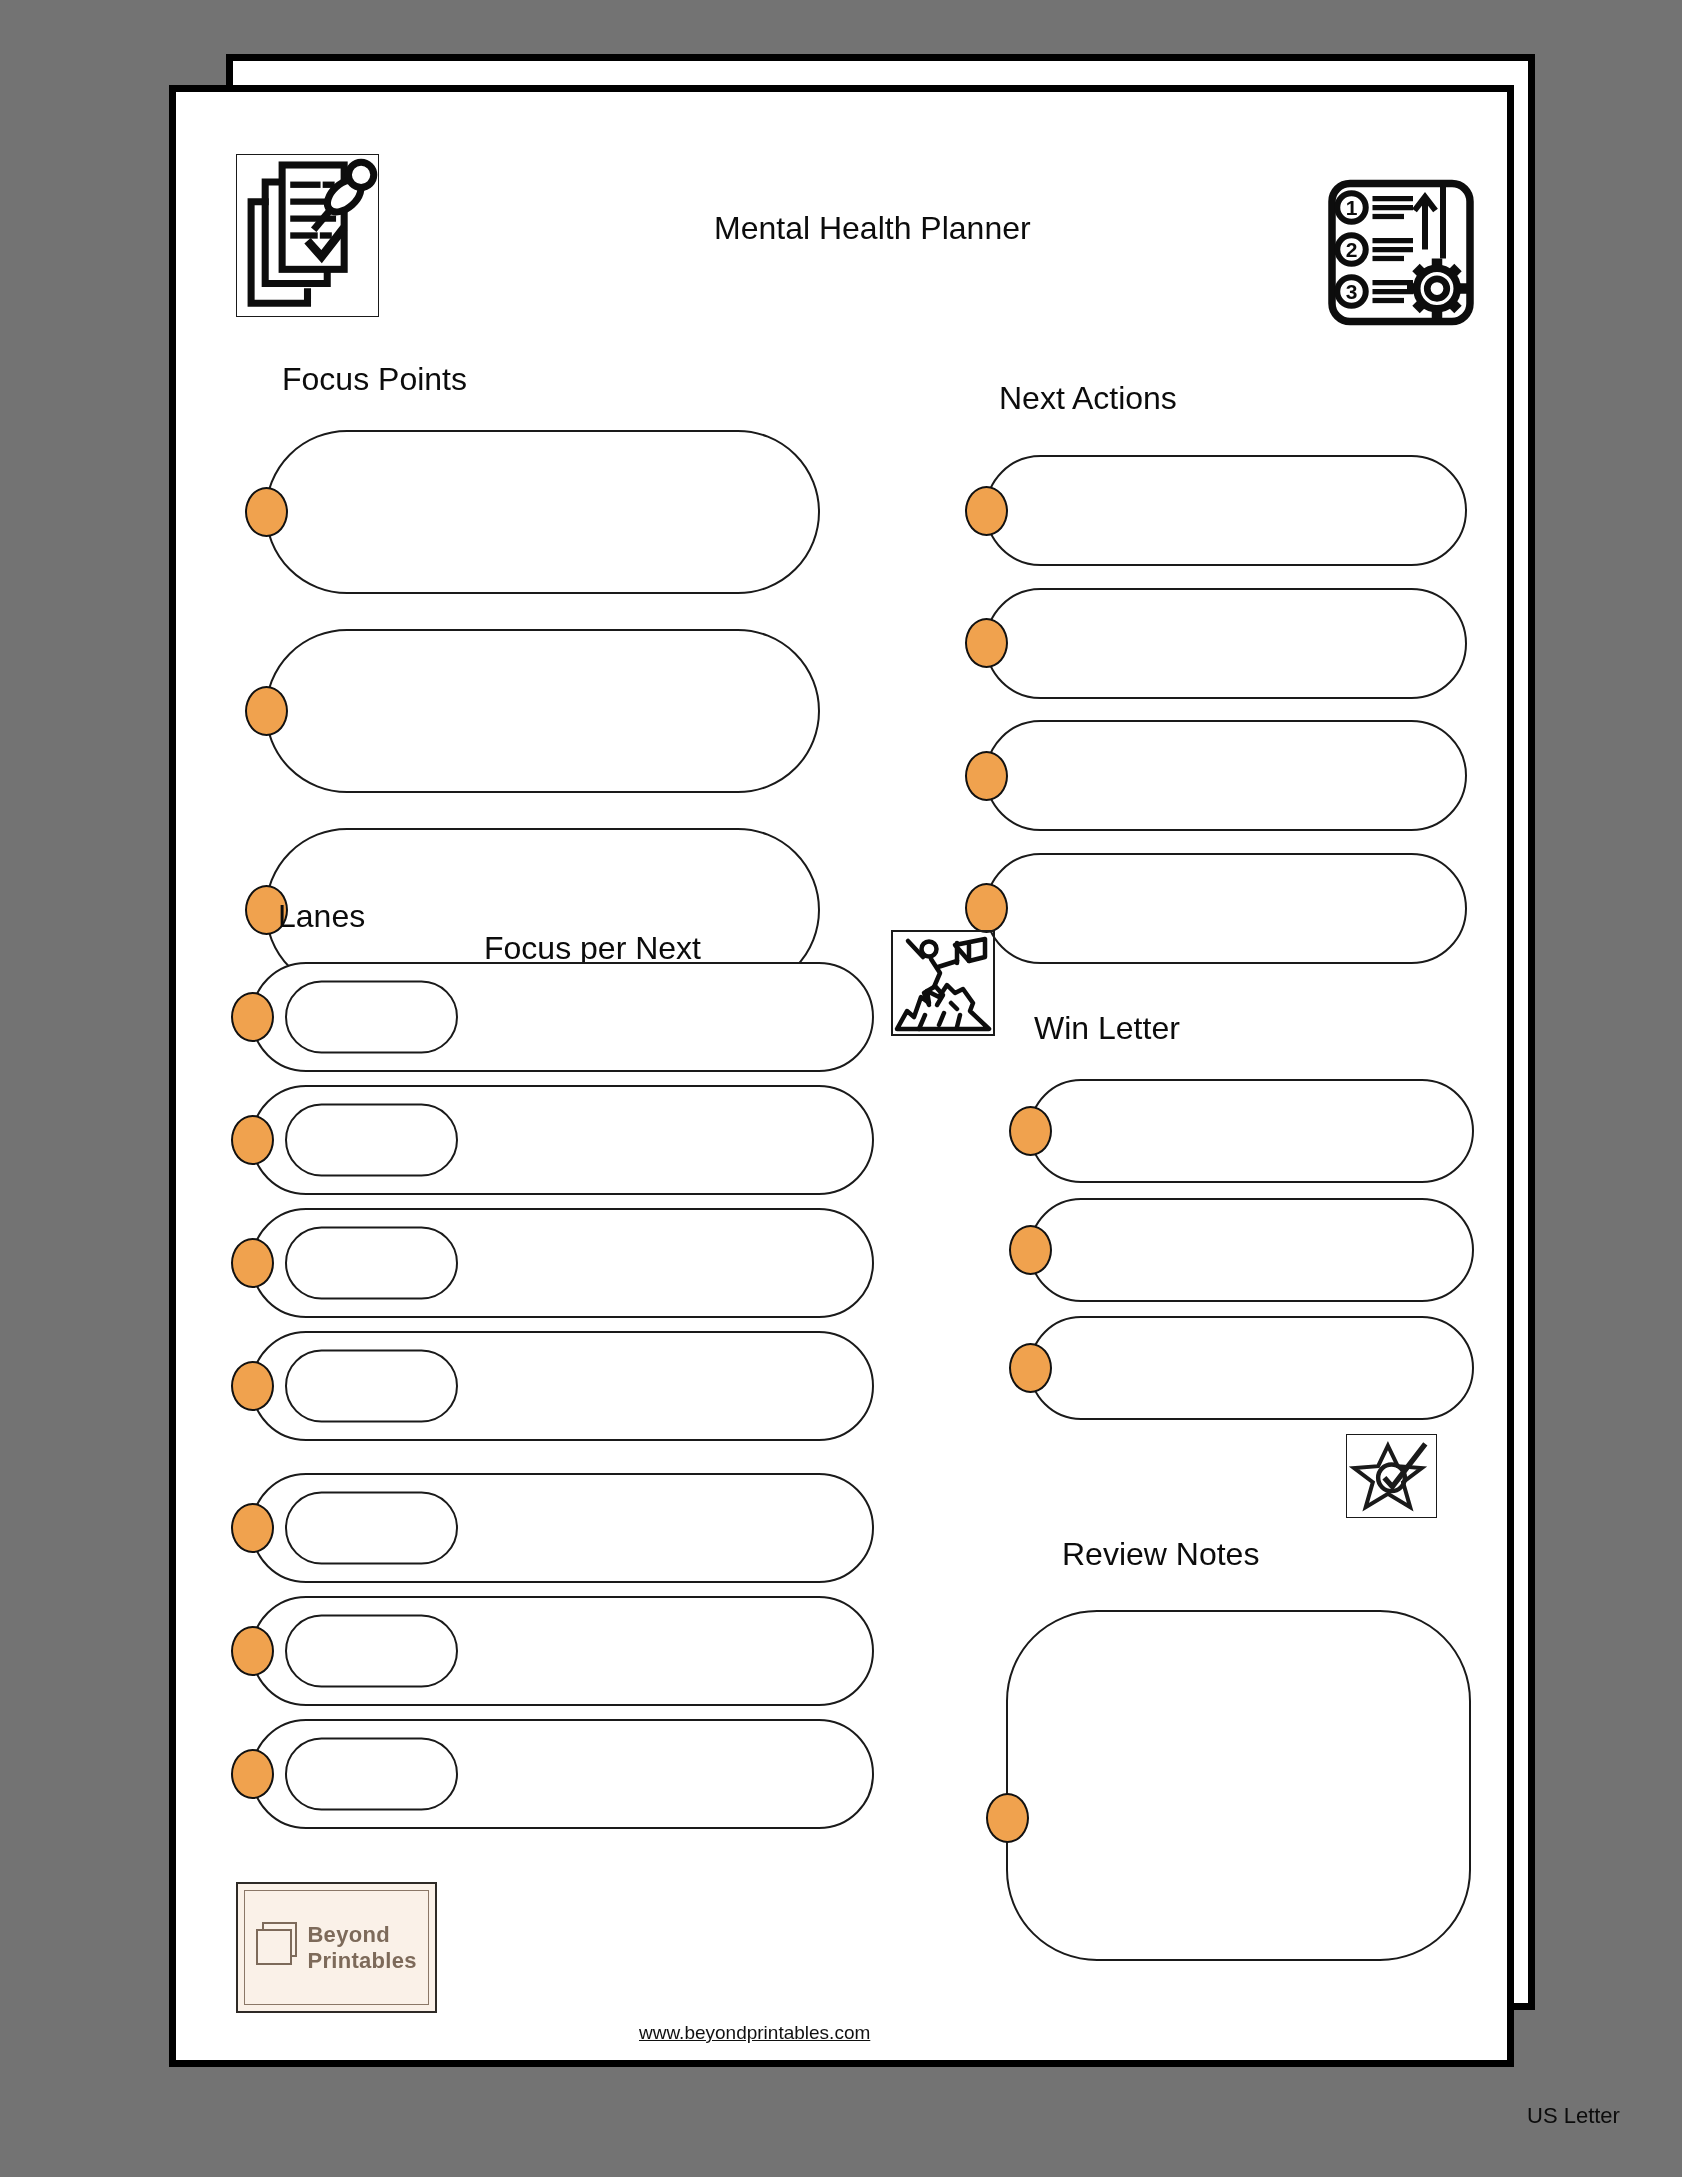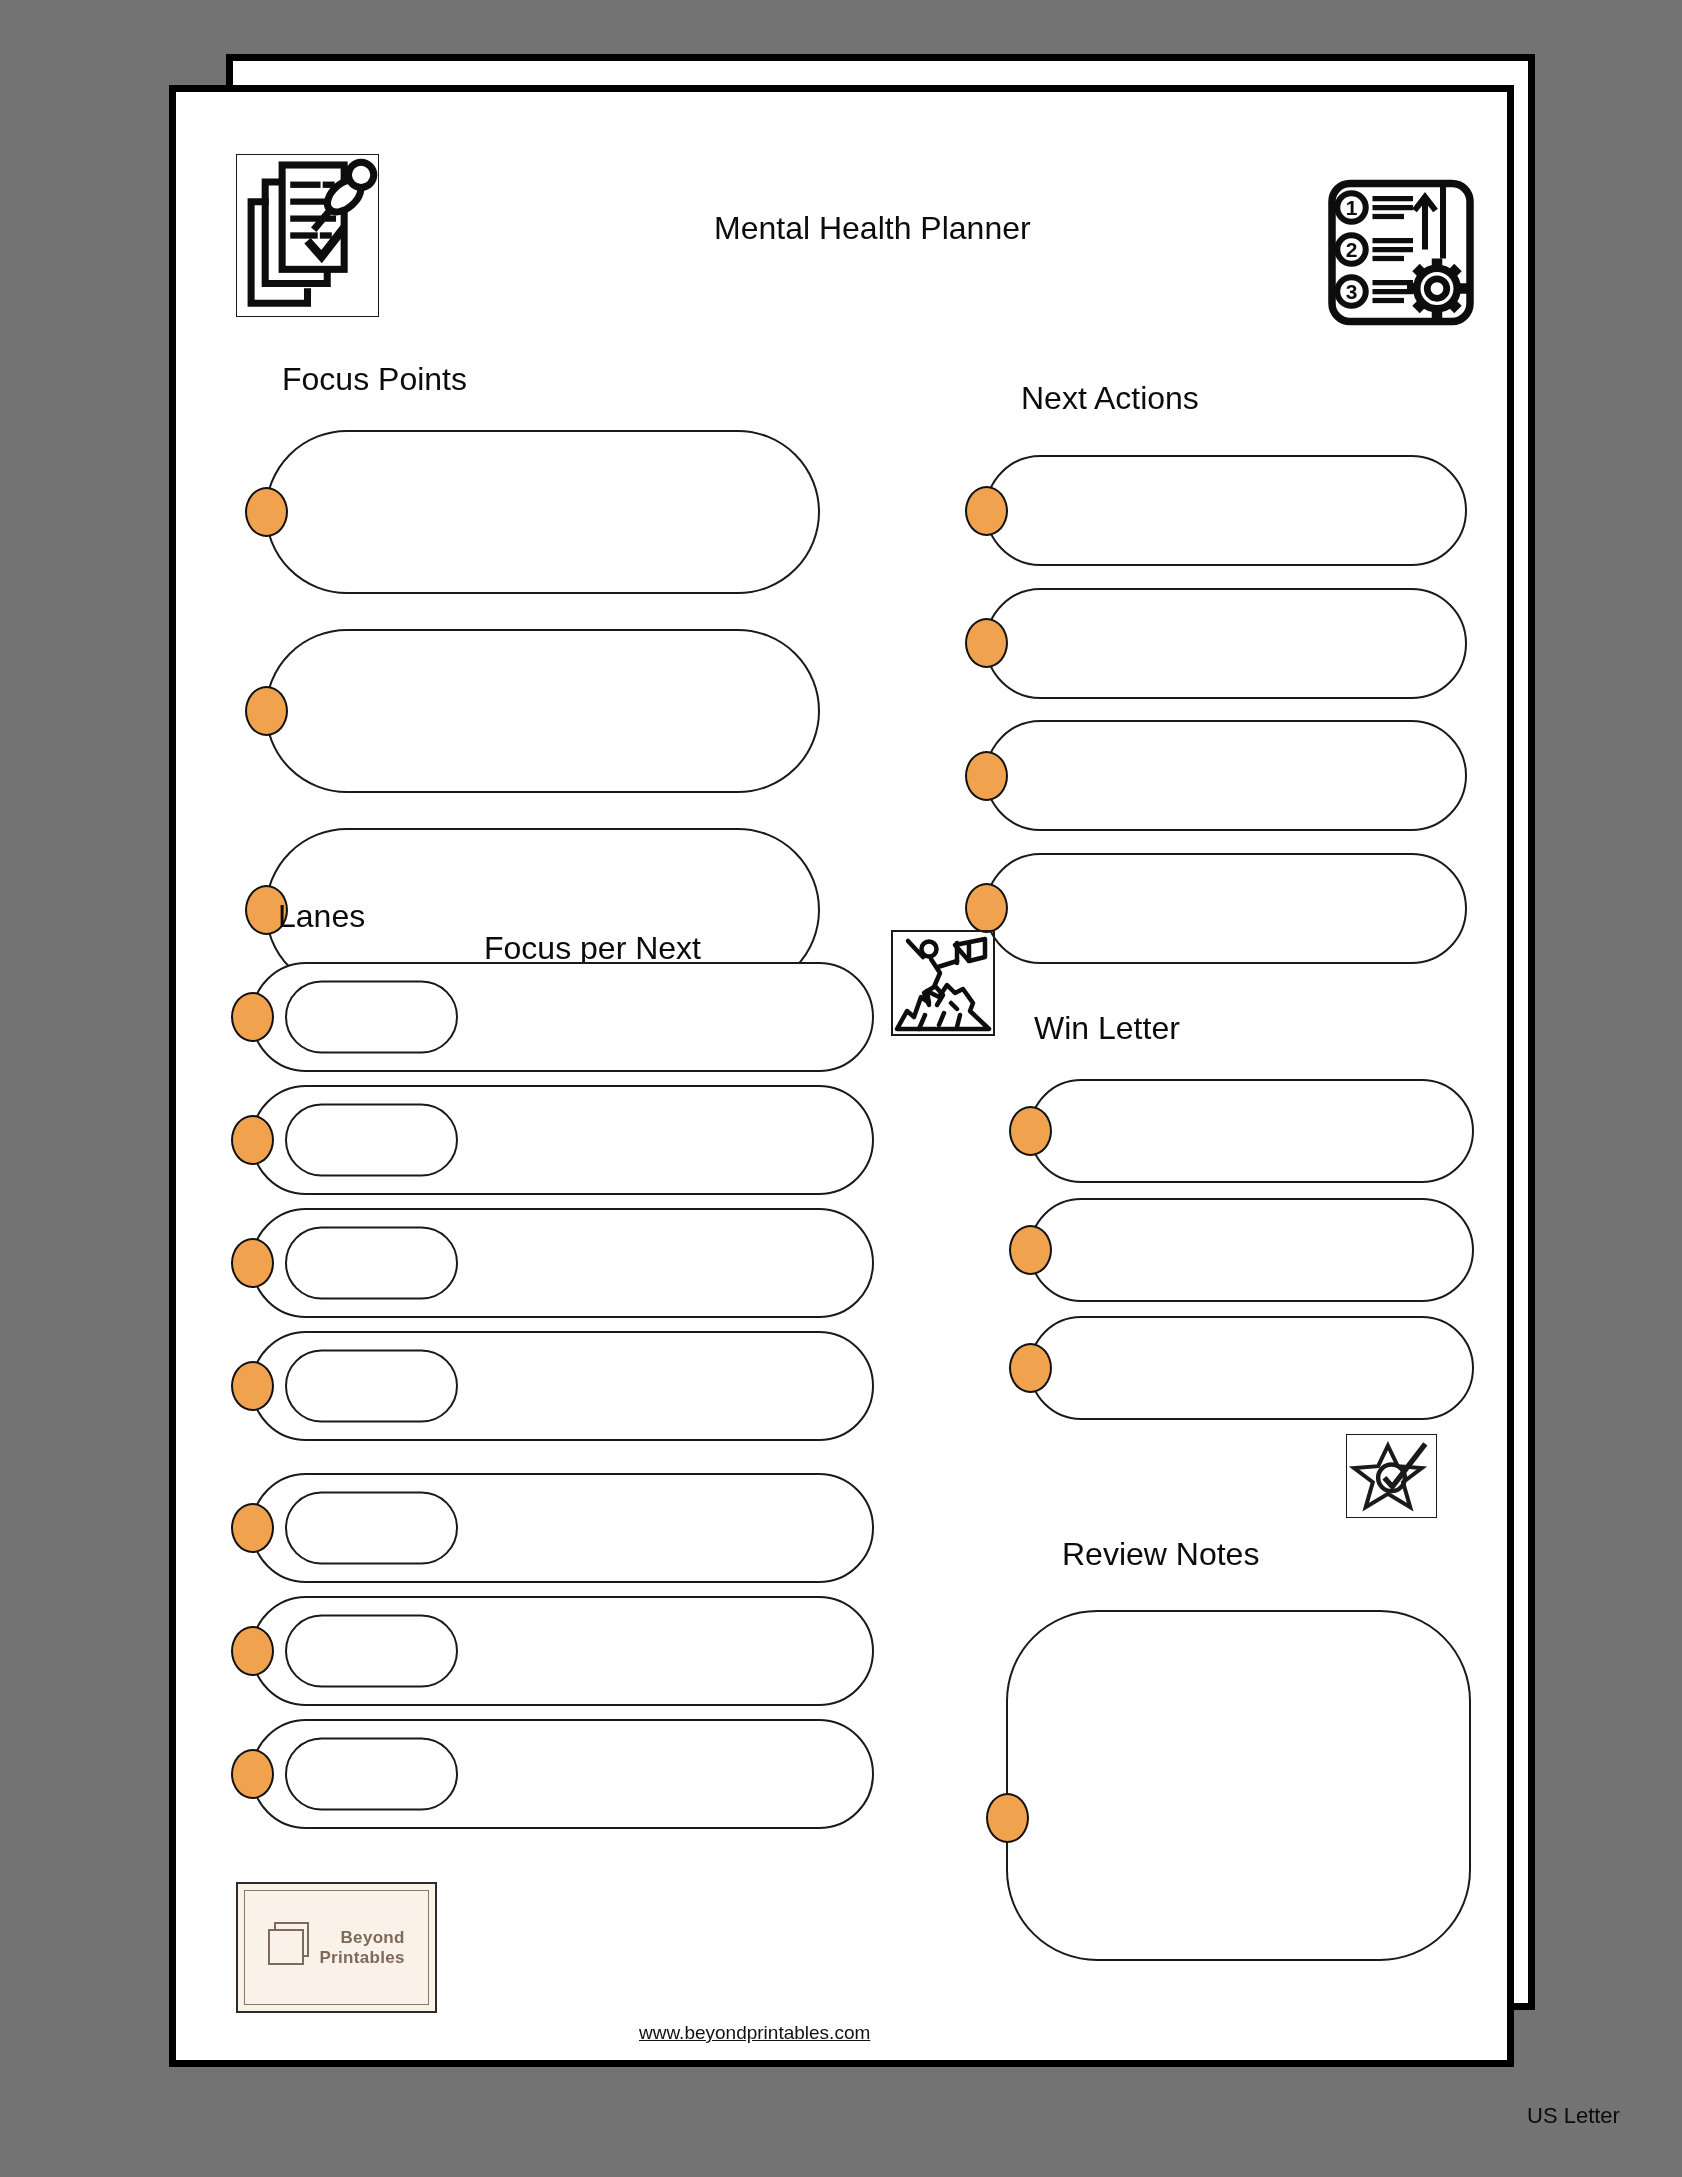--- a/index.html
+++ b/index.html
@@ -10,21 +10,21 @@
   
   .page-back{position:absolute;left:226px;top:54px;width:1309px;height:1956px;
              border:7.8px solid #000;background:#fff;}
   .page-main{position:absolute;left:169px;top:85px;width:1345px;height:1982px;
              border:7.8px solid #000;background:#fff;}
 
   
   .h{position:absolute;font-size:32px;font-weight:400;white-space:nowrap;color:#0c0c0c;}
   .title{left:714px;top:210px;}
   .h-focus{left:282px;top:361px;}
-  .h-next{left:999px;top:380px;margin-left:22px;}
+  .h-next{left:999px;top:380px;}
   .h-lanes{left:278px;top:898px;}
   .h-fpl{left:484px;top:930px;}
   .h-win{left:1034px;top:1010px;}
   .h-review{left:1026px;top:1536px;margin-left:36px;}
 
   
   .pill-group{position:absolute;display:flex;flex-direction:column;}
   .pill-row{position:relative;background:#fff;border:2.6px solid #1a1a1a;}
   .dot{position:absolute;left:-22.5px;top:50%;transform:translateY(-50%);
        width:43px;height:50px;border:2.6px solid #111;border-radius:50%;
@@ -55,21 +55,21 @@
   .ic-star{left:1346px;top:1434px;width:91px;height:84px;border:1.7px solid #1a1a1a;}
 
   
   .logo{position:absolute;left:236px;top:1882px;width:201px;height:131px;
         border:2.6px solid var(--logo-border,#2E2A26);background:var(--logo-bg,#FAF1E8);}
   .logo-inner{position:absolute;inset:6px;border:1.7px solid #8a7767;
               display:flex;align-items:center;justify-content:center;gap:11.2px;}
   .logo-sq{position:relative;width:40px;height:40px;}
   .logo-sq .sq-back{position:absolute;left:6px;top:-5.2px;width:35px;height:35px;border:2.2px solid var(--logo-brown,#7D6A5A);background:var(--logo-bg,#FAF1E8);}
   .logo-sq .sq-front{position:absolute;left:0;top:1.7px;width:36px;height:36px;border:2.2px solid var(--logo-brown,#7D6A5A);background:var(--logo-bg,#FAF1E8);}
-  .logo-text{font-weight:700;font-size:17px;line-height:1.15;color:var(--logo-brown,#7D6A5A);letter-spacing:0.3px;text-align:right;}
+  .logo-text{font-weight:700;font-size:22px;line-height:1.15;color:var(--logo-brown,#7D6A5A);letter-spacing:0.3px;}
 
   
   .site-url{position:absolute;left:639px;top:2022px;font-size:19px;text-decoration:underline;color:#111;}
   .paper-size{position:absolute;left:1527px;top:2103px;font-size:22px;color:#0c0c0c;}
 </style>
 </head>
 <body>
 
 <div class="canvas">
 

